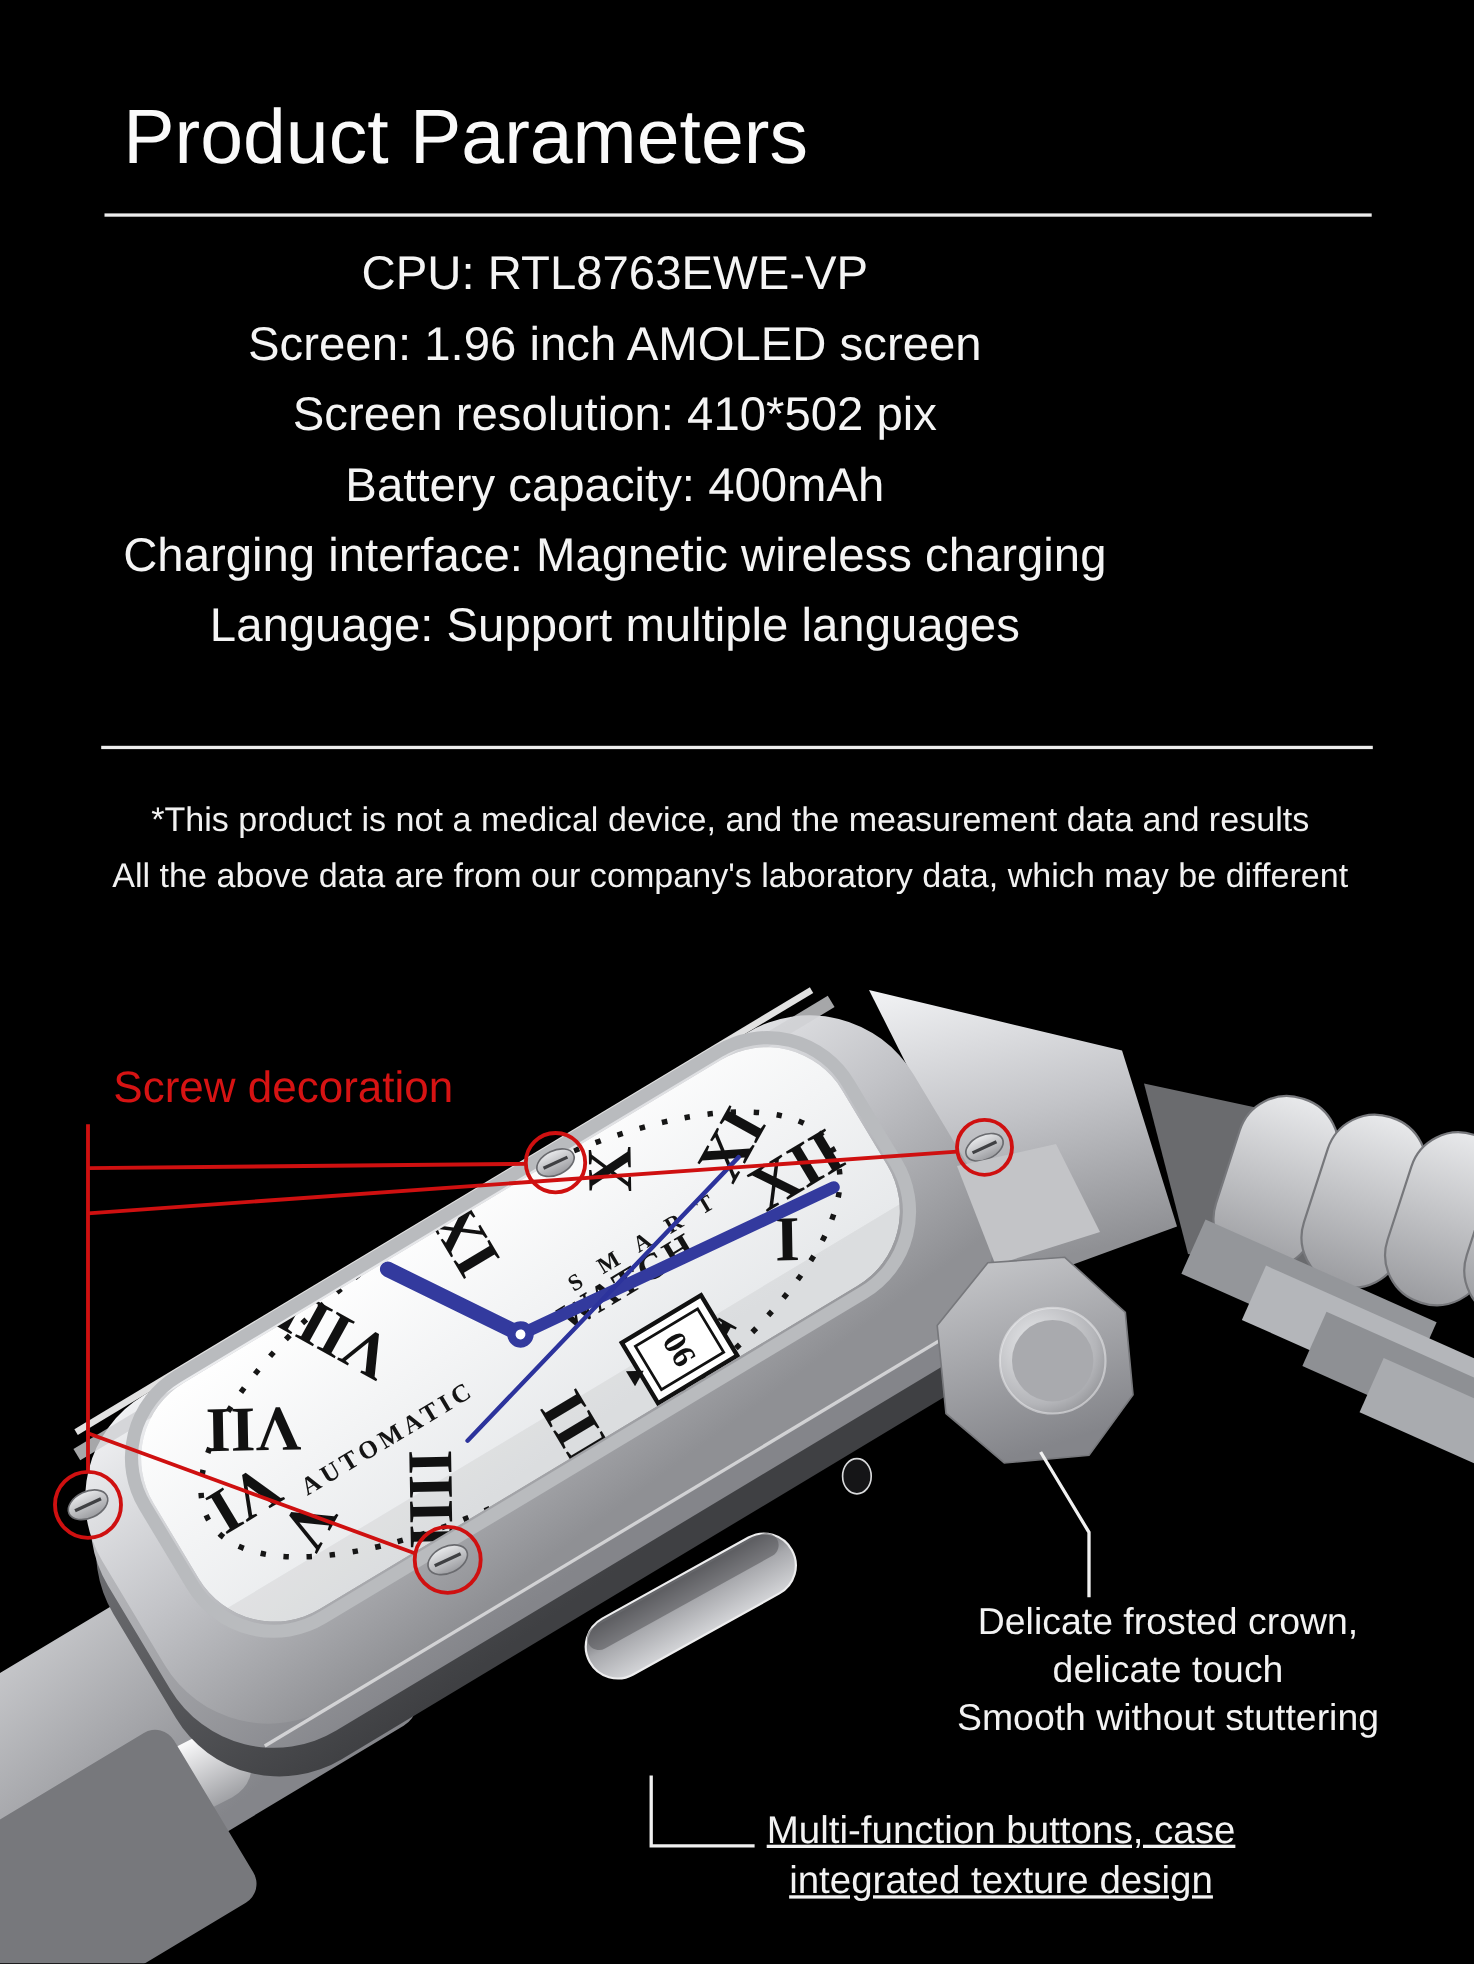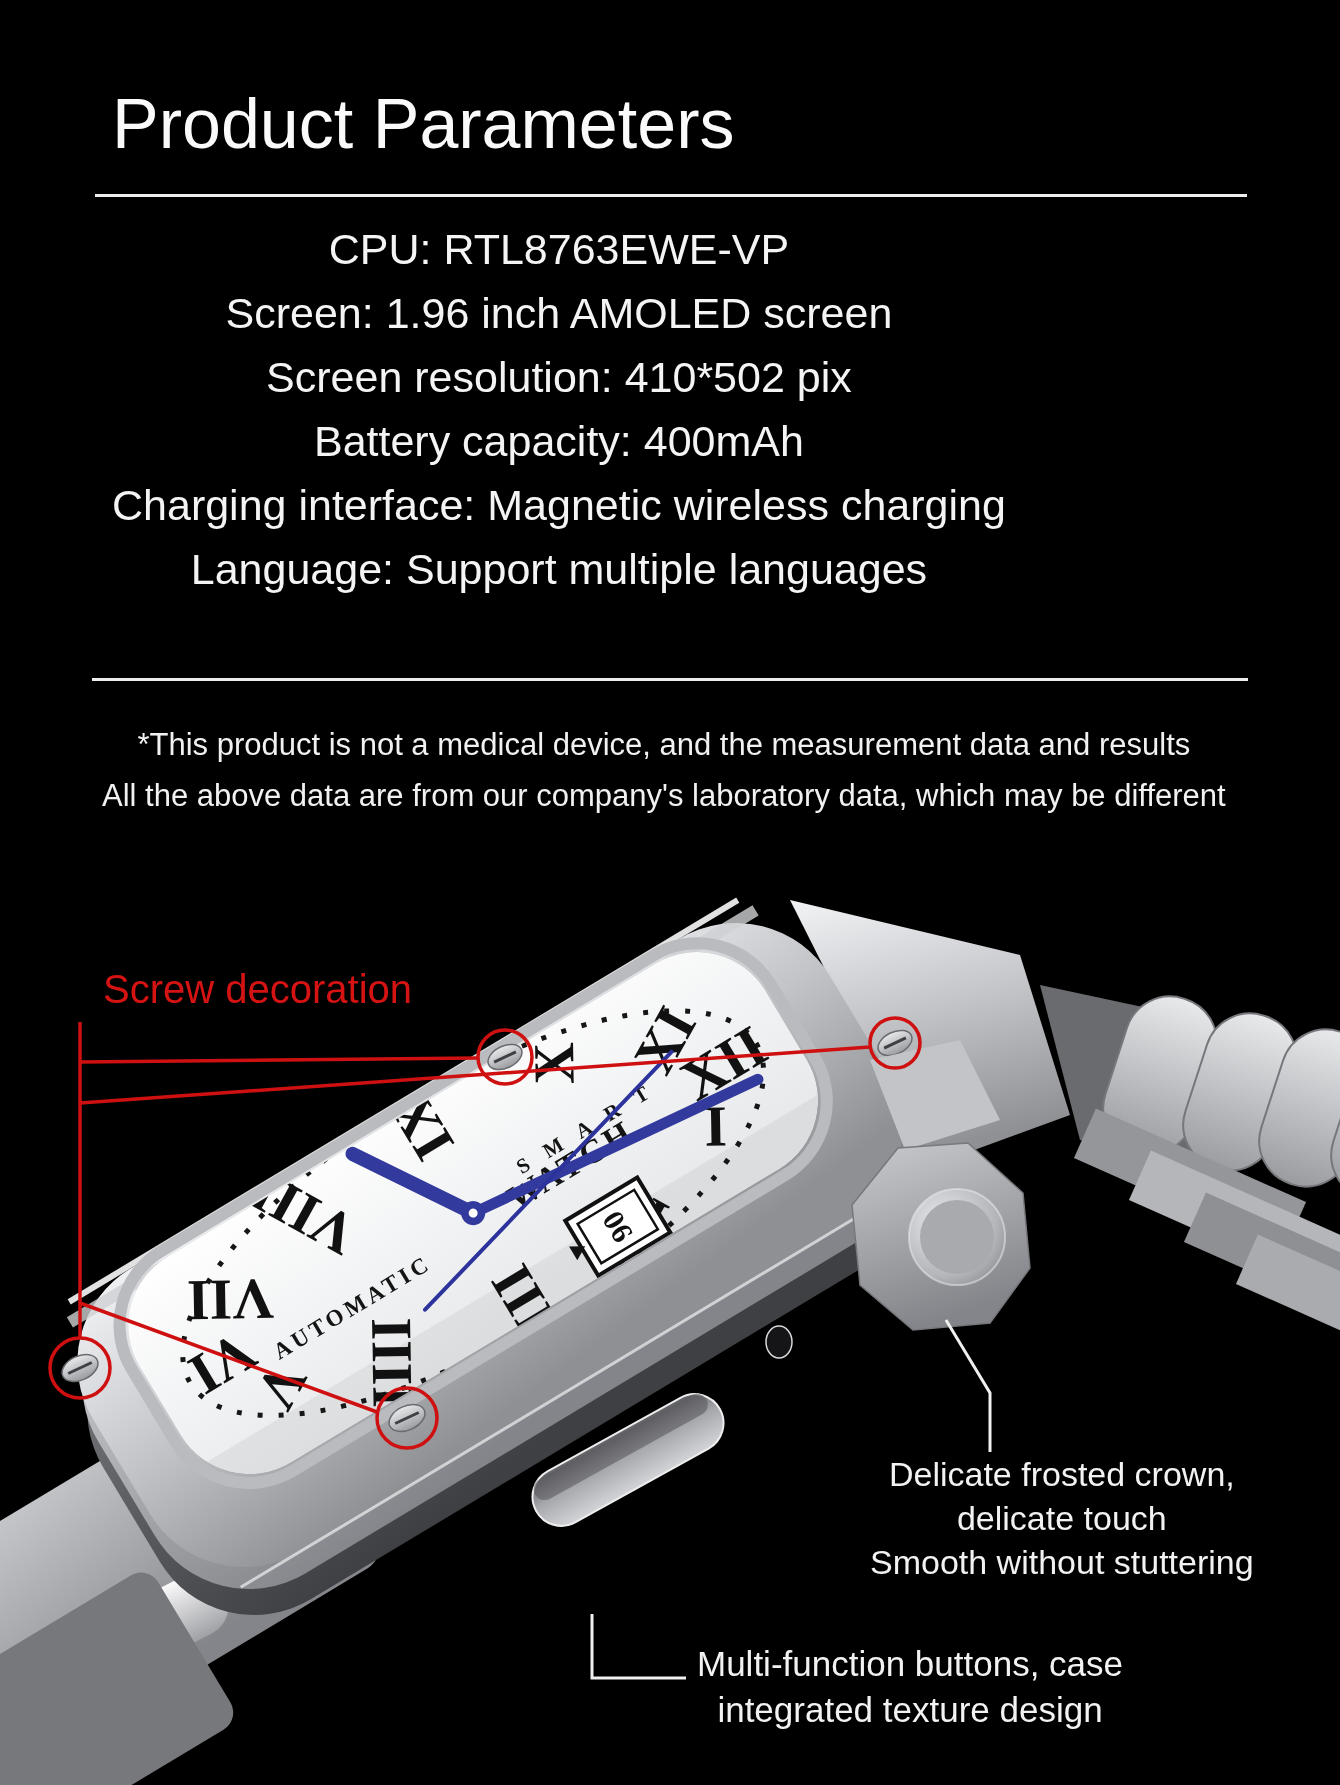--- a/index.html
+++ b/index.html
@@ -7,21 +7,21 @@
          font-family:"Liberation Sans",sans-serif;color:#f3f3f3;}
   .abs{position:absolute;text-align:center;}
   #title{left:112px;top:84px;font-size:70px;font-weight:400;letter-spacing:0px;color:#fafafa;}
   .divider{background:#ededed;height:3px;}
   #divider1{left:95px;top:194px;width:1152px;}
   #divider2{left:92px;top:678px;width:1156px;}
   #specs{left:112px;top:217px;font-size:43px;line-height:64px;color:#f4f4f4;}
   #disclaimer{left:102px;top:703px;font-size:31px;line-height:51px;color:#f1f1f1;margin-top:16px;}
   #screw-label{left:55px;top:967px;font-size:40px;color:#d61313;margin-left:48px;}
   #crown-callout{left:870px;top:1452px;font-size:34px;line-height:44px;color:#f2f2f2;}
-  #buttons-callout{left:697px;top:1641px;font-size:35px;line-height:46px;color:#f2f2f2;}
+  #buttons-callout{left:697px;top:1641px;font-size:35px;line-height:46px;color:#f2f2f2;text-decoration:underline;}
   svg{position:absolute;left:0;top:0;}
   svg text{font-family:"Liberation Serif",serif;}
 </style>
 </head>
 <body>
 
 <div id="stage">
 
   <svg width="1340" height="1785" viewBox="0 0 1340 1785">
     <defs>

